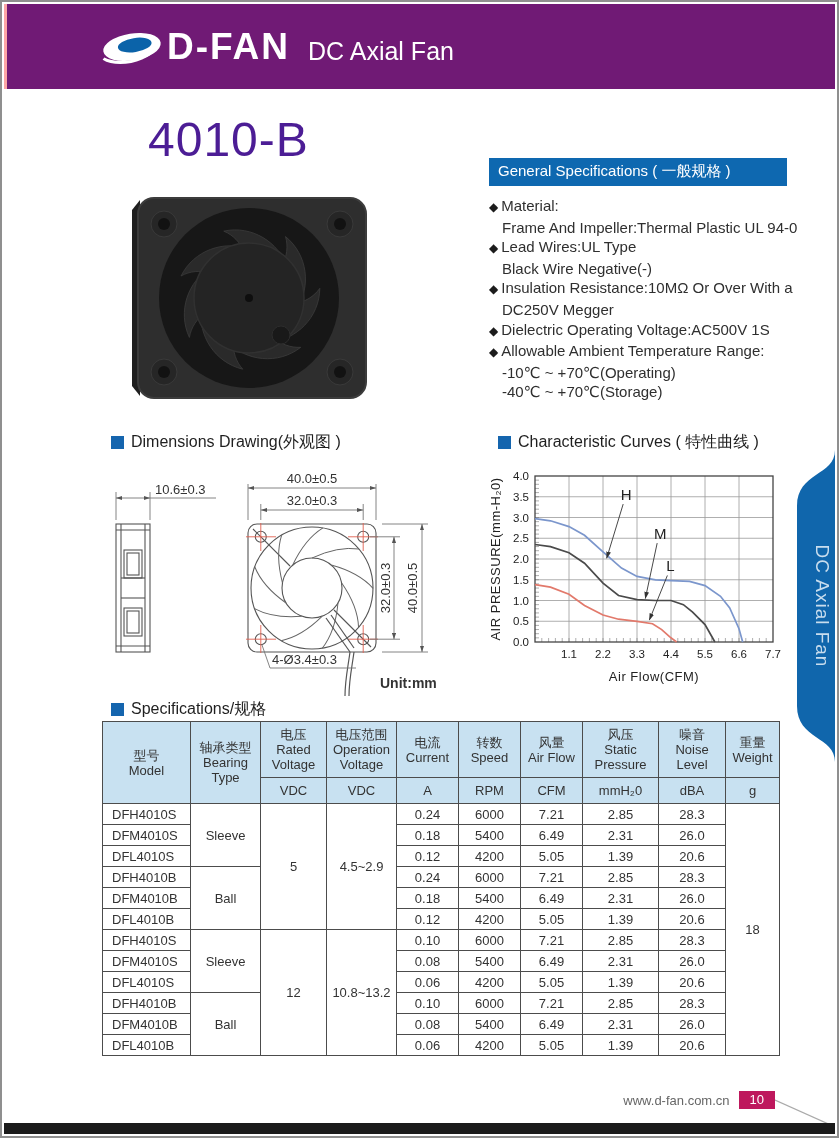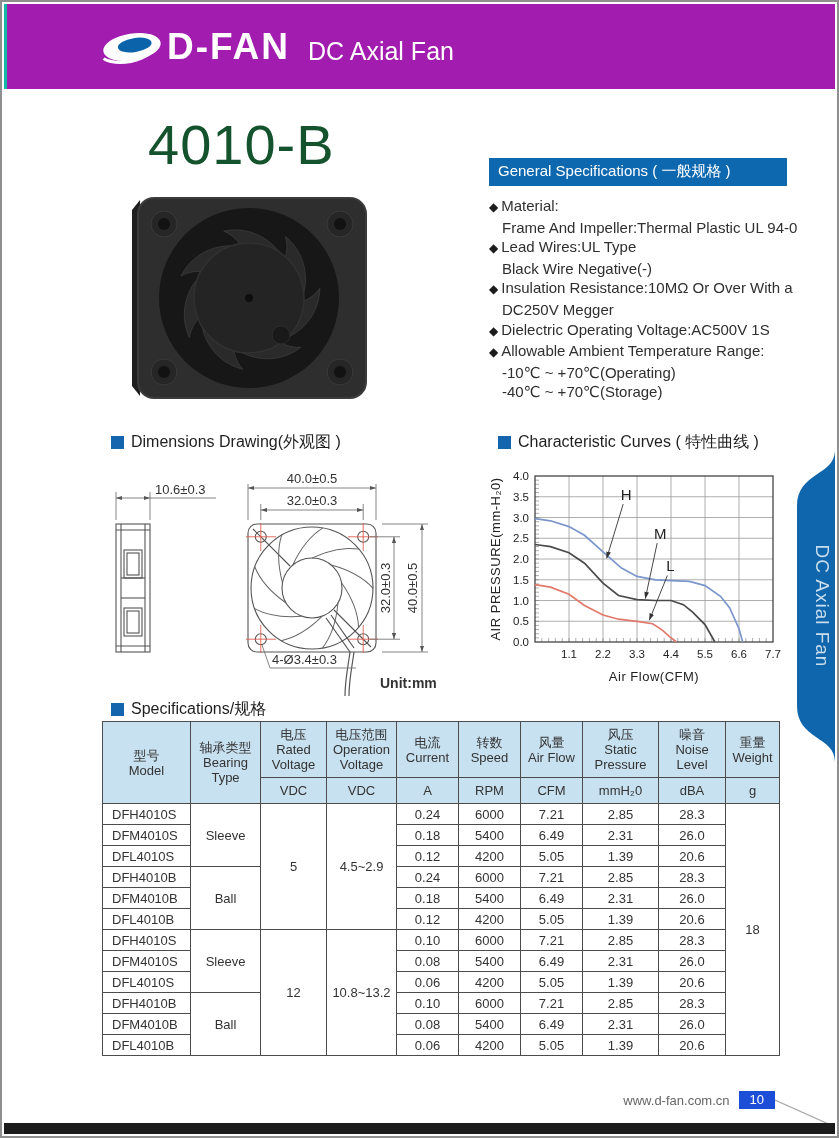--- a/index.html
+++ b/index.html
@@ -1,27 +1,27 @@
 <!DOCTYPE html>
 <html><head>
 <meta charset="utf-8">
 <style>
   html,body{margin:0;padding:0;background:#fff;}
   *{box-sizing:border-box;}
   .page{position:relative;width:839px;height:1138px;background:#fff;border:2px solid #8f8f8f;
         font-family:"Liberation Sans","DejaVu Sans",sans-serif;overflow:hidden;}
   
-  .header-bar{position:absolute;left:2px;top:2px;width:831px;height:85px;background:#a21caf;
-              display:flex;align-items:center;border-left:3px solid #14b8a6;}
+  .header-bar{position:absolute;left:2px;top:2px;width:831px;height:85px;background:#701a75;
+              display:flex;align-items:center;border-left:3px solid #fca5a5;}
   .logo-wrap{display:flex;align-items:center;margin-left:92px;}
   .brand{color:#fff;font-size:37px;font-weight:bold;letter-spacing:2px;margin-left:2px;}
   .size-title{color:#fff;font-size:41px;font-weight:400;margin-left:42px;letter-spacing:1px;}
   .subtitle{color:#fff;font-size:25px;font-weight:400;margin-left:18px;margin-top:10px;}
   
-  .model-title{position:absolute;left:146px;top:110px;font-size:56px;color:#14532d;font-weight:500;letter-spacing:1px;}
+  .model-title{position:absolute;left:146px;top:110px;font-size:48px;color:#4c1d95;font-weight:500;letter-spacing:1px;}
   .fan-photo{position:absolute;left:122px;top:190px;}
   
   .gen-col{position:absolute;left:487px;top:156px;width:298px;}
   .gen-title{background:#0e68b0;color:#fff;font-size:15px;padding:4px 9px 5px;}
   .gen-list{margin-top:10px;font-size:15px;color:#2f2f2f;line-height:19.6px;}
   .gen-item{white-space:nowrap;}
   .gen-item .dia{font-size:12px;margin-right:3px;color:#1c1c1c;}
   .gen-item.cont{padding-left:13px;}
   
   .sec-title{position:absolute;font-size:16px;color:#1f1f1f;display:flex;align-items:center;gap:7px;padding-left:9px;}
@@ -40,21 +40,21 @@
               font-size:13px;color:#333;table-layout:fixed;}
   .spec-table th,.spec-table td{border:1px solid #4c4c4c;text-align:center;font-weight:normal;padding:1px 2px;}
   .spec-table thead th{background:#c8e1f1;line-height:15px;}
   .spec-table .hrow1 th{height:56px;}
   .spec-table .hrow2 th{height:26px;}
   .spec-table tbody td{height:21px;background:#fff;}
   .spec-table td.c-model{text-align:left;padding-left:9px;}
   
   .footer{position:absolute;top:1089px;right:62px;display:flex;align-items:center;gap:9px;}
   .site{font-size:13px;color:#666;}
-  .page-badge{background:#1d4ed8;color:#fff;font-size:13px;padding:1px 11px 2px;}
+  .page-badge{background:#be185d;color:#fff;font-size:13px;padding:1px 11px 2px;}
   .corner-line{position:absolute;right:2px;top:1096px;}
   .bottom-bar{position:absolute;left:2px;right:2px;bottom:2px;height:11px;background:#1b1b1b;}
 </style>
 </head>
 <body>
 
 <div class="page">
 
   <div class="header-bar">
     <div class="logo-wrap">

